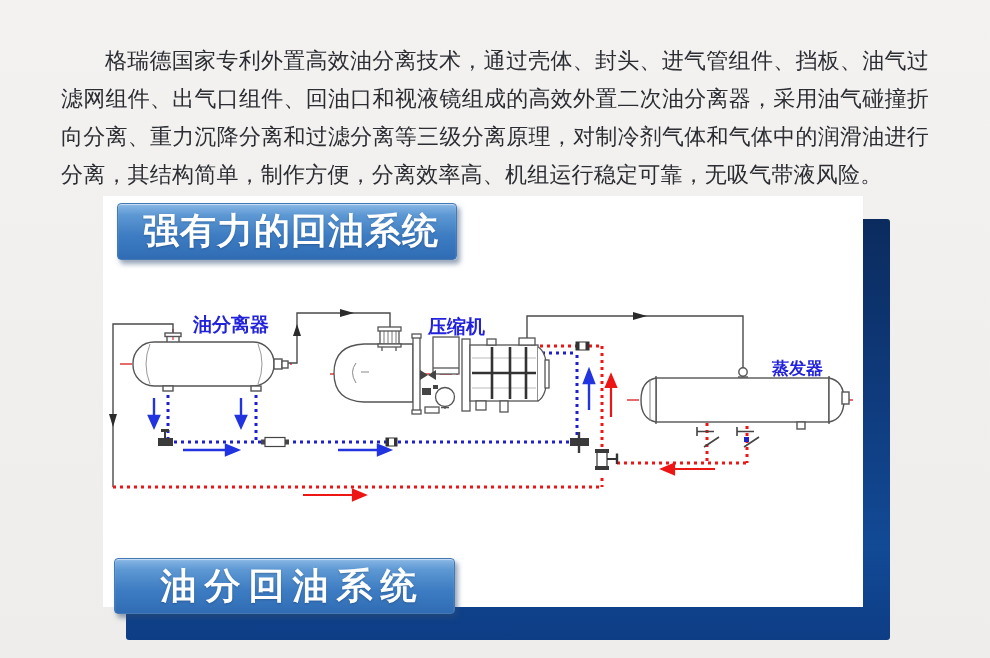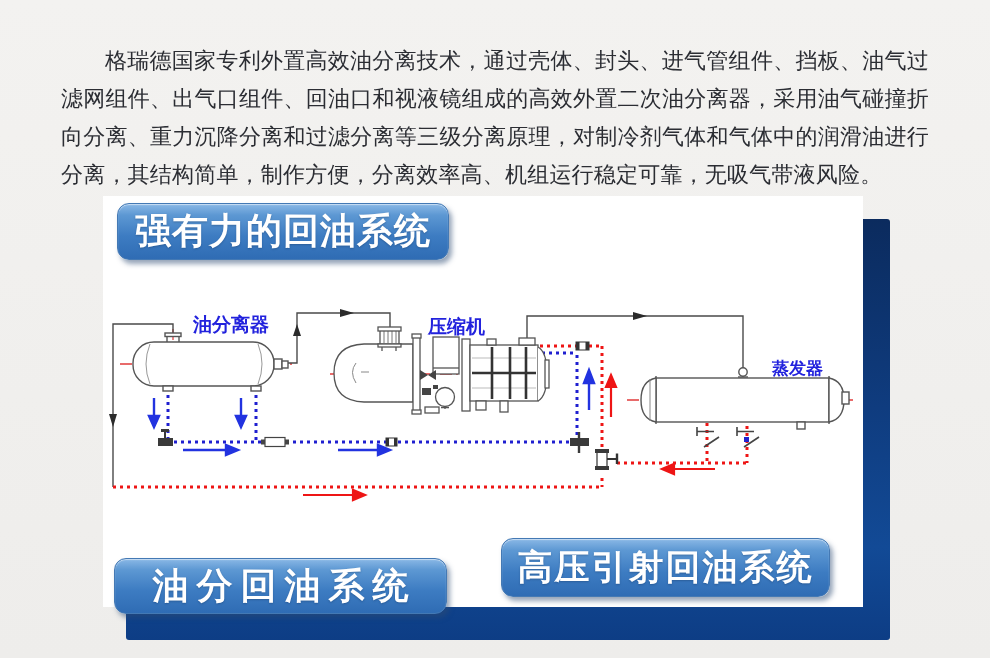--- a/index.html
+++ b/index.html
@@ -13,26 +13,26 @@
          color:#2b2d33;text-align:justify;text-indent:2em;}
 
   .backdrop{position:absolute;left:126px;top:219px;width:764px;height:421px;
             border-radius:3px;
             background:linear-gradient(180deg,#0b2b5e 0%,#0f3c7f 45%,#124a96 78%,#0d3d85 100%);}
 
   .panel{position:absolute;left:103px;top:196px;width:760px;height:411px;
          background:#ffffff;}
 
   .banner{position:absolute;display:flex;align-items:center;justify-content:center;
-          border-radius:12px;color:#ffffff;font-weight:bold;
+          border-radius:4px;color:#ffffff;font-weight:bold;
           font-family:"Liberation Serif","DejaVu Serif",serif;
           background:linear-gradient(180deg,#8ab8e6 0%,#5d98d3 20%,#3d7cc2 58%,#2f6cb4 100%);
           border:1px solid #4479b4;
           box-shadow:3px 4px 5px rgba(45,75,115,.5), inset 0 1px 1px rgba(255,255,255,.55);
-          text-shadow:0 1px 2px rgba(20,50,90,.35);}
+          text-shadow:0 1px 2px rgba(20,50,90,.35);padding-left:8px;}
   .banner-top{left:117px;top:203px;width:330px;height:55px;font-size:36px;letter-spacing:1px;}
   .banner-oil{left:114px;top:534px;width:331px;height:54px;font-size:36px;letter-spacing:8px;text-indent:8px;margin-top:24px;}
   .banner-hp{left:501px;top:538px;width:327px;height:57px;font-size:35px;letter-spacing:2px;}
 
   svg.diagram{position:absolute;left:103px;top:196px;width:760px;height:411px;}
   svg.diagram text{font-family:"Liberation Serif","DejaVu Serif",serif;font-weight:bold;fill:#2222dd;}
 </style>
 </head>
 <body>
 
@@ -204,15 +204,14 @@
       <path d="M738,377 H748" fill="none"></path>
     </g>
 
     <text x="193" y="331" font-size="19">油分离器</text>
     <text x="428" y="333" font-size="19">压缩机</text>
     <text x="772" y="374" font-size="17">蒸发器</text>
   </svg>
 
   <div class="banner banner-top">强有力的回油系统</div>
   <div class="banner banner-oil">油分回油系统</div>
-  <div class="banner banner-hp">高压引射回油系统</div>
 
 </div>
 
 </body></html>

